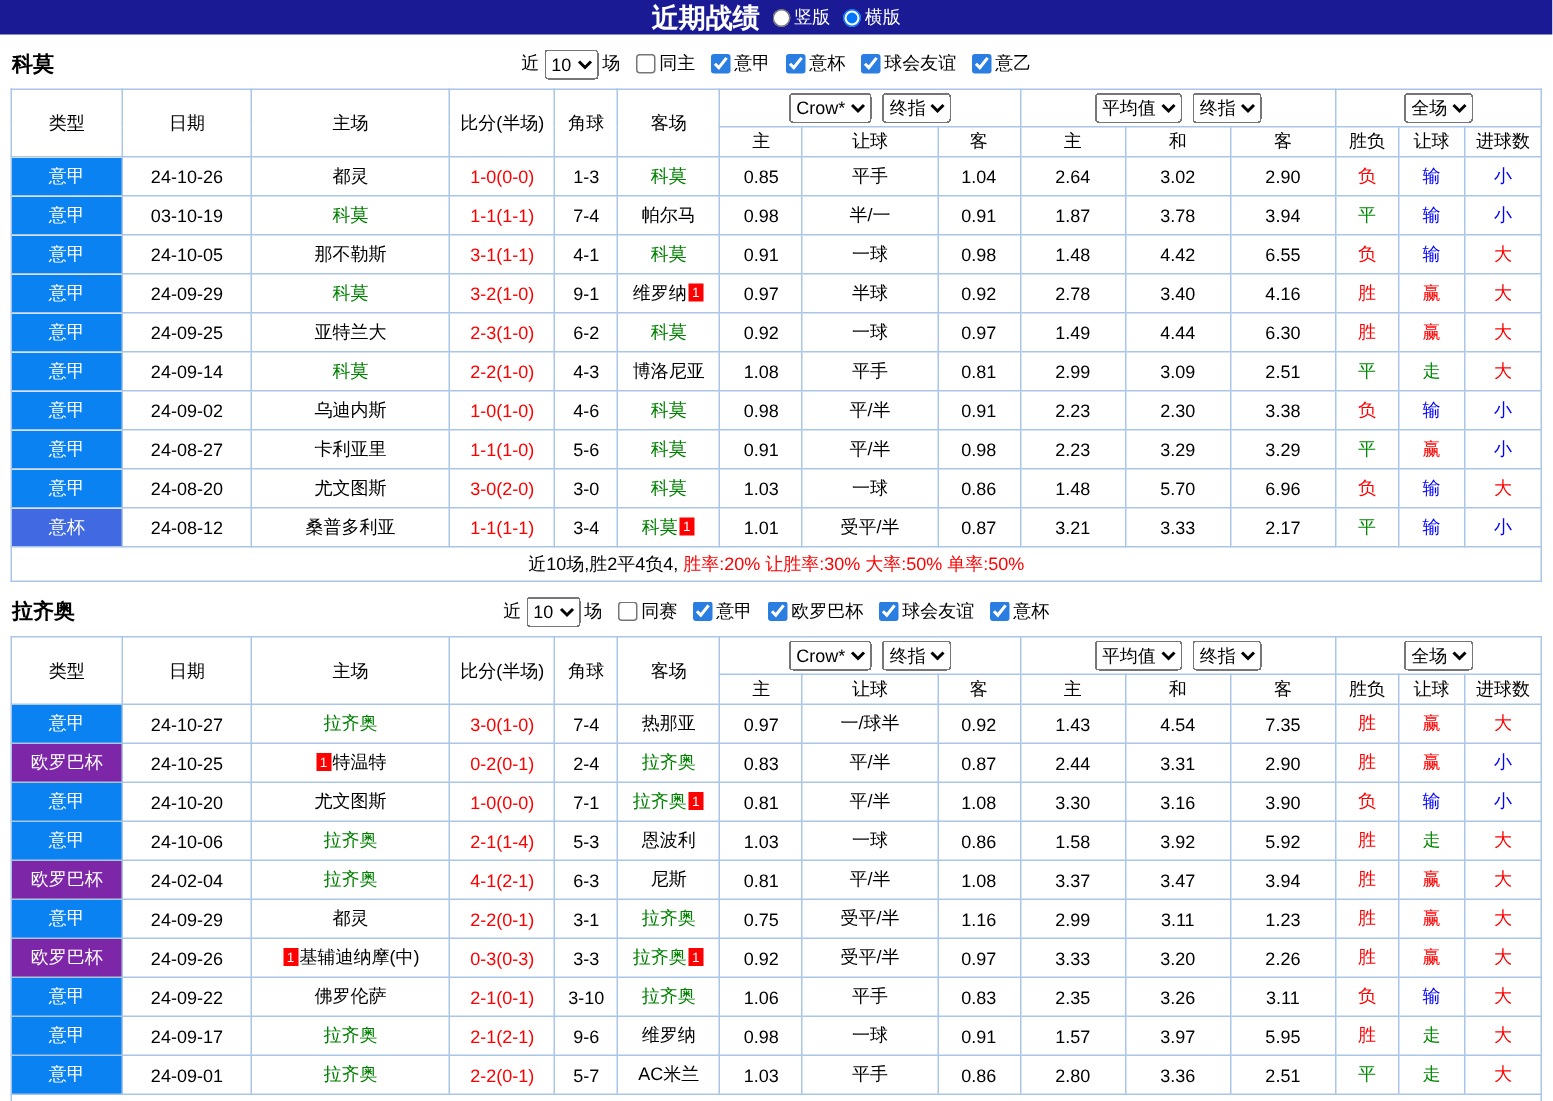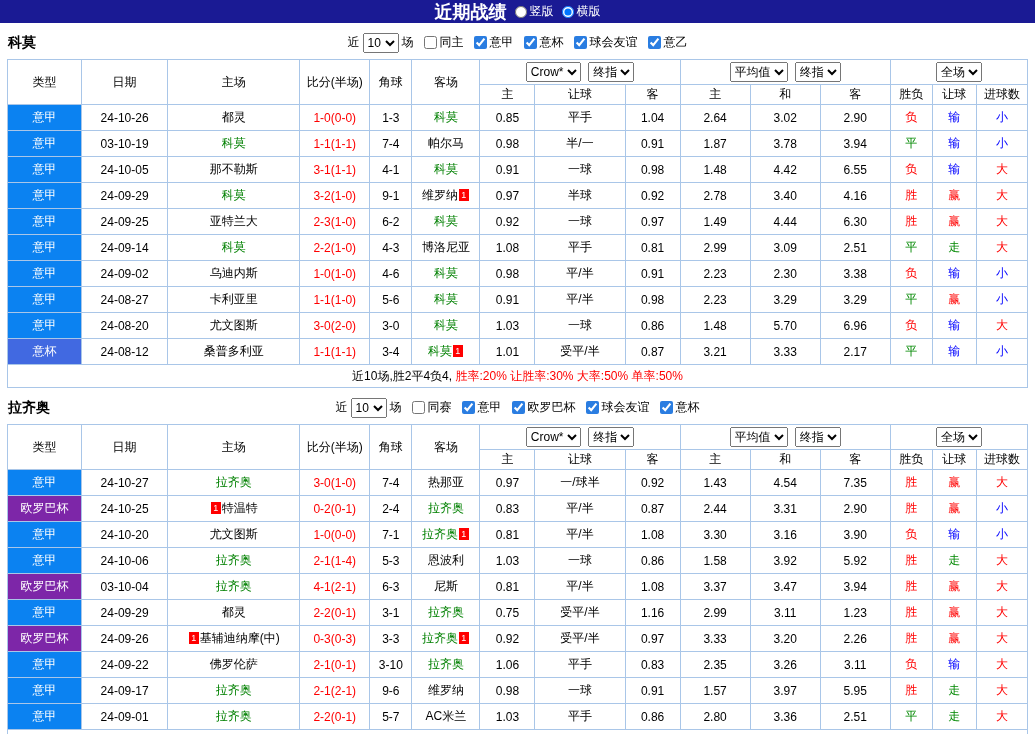--- a/index.html
+++ b/index.html
@@ -456,21 +456,21 @@
           <td>0.86</td>
           <td>1.58</td>
           <td>3.92</td>
           <td>5.92</td>
           <td style="color:#ff0000">胜</td>
           <td style="color:#008800">走</td>
           <td style="color:#ff0000">大</td>
         </tr>
         <tr>
           <td class="lg" style="background:#7d26a8">欧罗巴杯</td>
-          <td>03-10-04</td>
+          <td>24-02-04</td>
           <td><span class="focus">拉齐奥</span></td>
           <td class="score">4-1(2-1)</td>
           <td>6-3</td>
           <td><span class="">尼斯</span></td>
           <td>0.81</td>
           <td>平/半</td>
           <td>1.08</td>
           <td>3.37</td>
           <td>3.47</td>
           <td>3.94</td>

